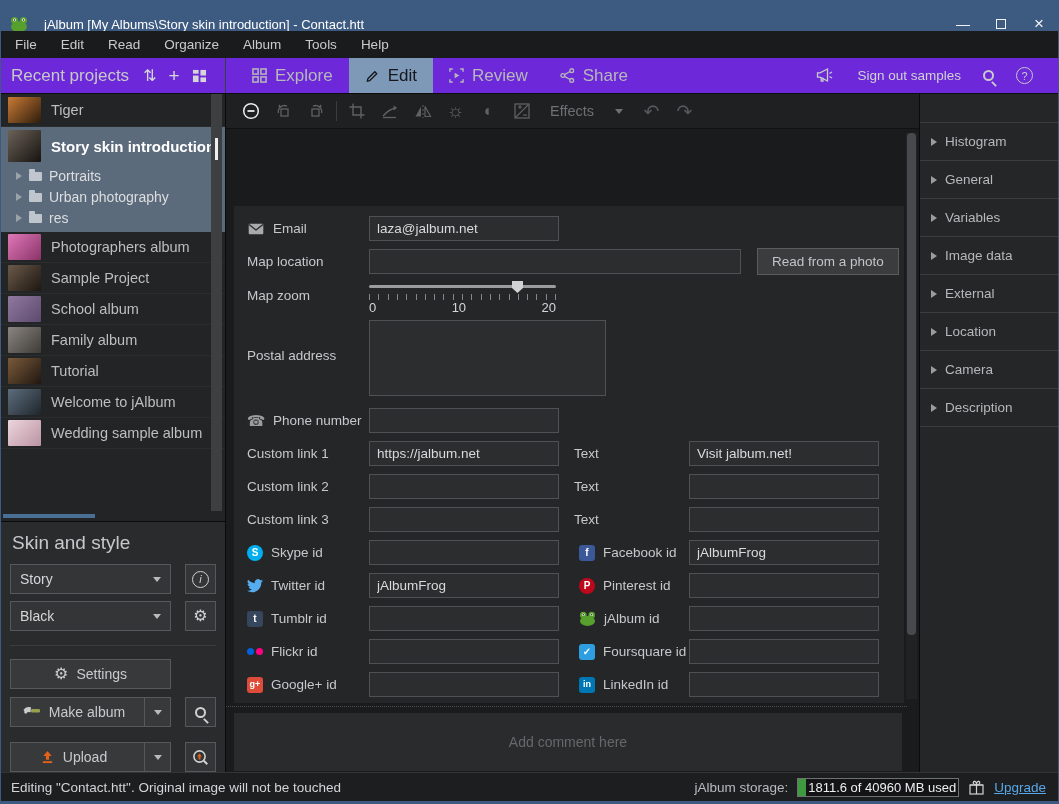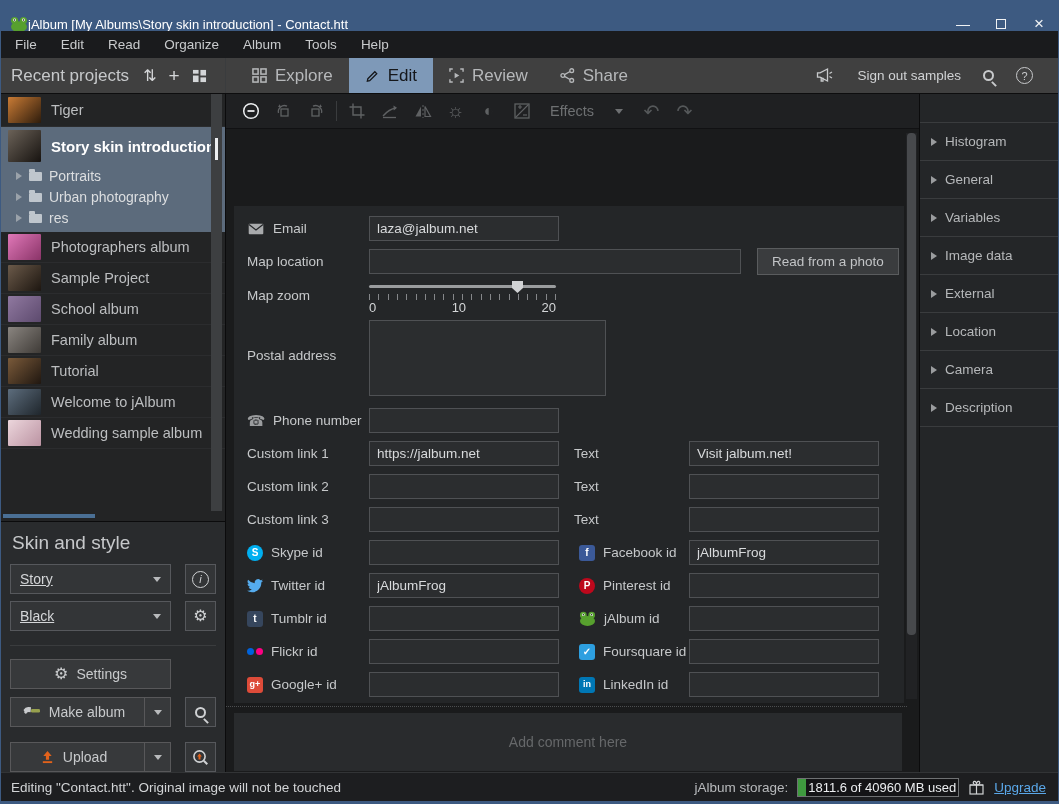--- a/index.html
+++ b/index.html
@@ -1,31 +1,31 @@
 <!DOCTYPE html>
 <html><head>
 <meta charset="utf-8">
 <style>
   html,body{margin:0;padding:0;background:#0d0d0f;font-family:"Liberation Sans",sans-serif;-webkit-font-smoothing:antialiased;}
   *{box-sizing:border-box;}
   #app{width:1059px;height:804px;position:relative;display:flex;flex-direction:column;background:#1a1b1c;
        border:1px solid #3d5a81;border-bottom:3px solid #3d5a81;overflow:hidden;}
 
   
-  .titlebar{height:30px;flex:0 0 30px;background:#3d5a81;display:flex;align-items:center;padding:16px 0 0 9px;color:#fff;font-size:13px;gap:0;}
+  .titlebar{height:30px;flex:0 0 30px;background:#3d5a81;display:flex;align-items:center;padding:16px 0 0 9px;color:#fff;font-size:13px;gap:16px;}
   .win-controls{margin-left:auto;display:flex;height:100%;}
   .win-btn{width:38px;display:flex;align-items:center;justify-content:center;color:#f0f2f4;font-size:14px;cursor:default;}
   .win-max{width:10px;height:10px;border:1.4px solid #f0f2f4;display:inline-block;}
 
   
   .menubar{height:27px;flex:0 0 27px;background:#1a1b1d;display:flex;align-items:center;padding:0 0 0 2px;color:#c9cbcd;font-size:13.5px;}
   .menu-item{padding:0 12px;line-height:27px;}
 
   
-  .headerbar{height:36px;flex:0 0 36px;background:#404040;display:flex;align-items:stretch;border-bottom:1px solid #0d0d0e;}
+  .headerbar{height:36px;flex:0 0 36px;background:#6d28d9;display:flex;align-items:stretch;border-bottom:1px solid #0d0d0e;}
   .hdr-left{width:225px;flex:0 0 225px;display:flex;align-items:center;gap:12px;padding:0 8px 0 10px;border-right:1px solid #3a3c3e;}
   .hdr-left .rp-label{font-size:17px;color:#c6c8ca;margin-right:2px;}
   .hdr-ic{color:#d4d6d8;font-size:16px;line-height:1;}
   .tabs{display:flex;align-items:stretch;margin-left:10px;}
   .tab{display:flex;align-items:center;gap:8px;padding:0 16px;font-size:17px;color:#b6b8ba;}
   .tab.active{background:#7e99b8;color:#15171a;}
   .hdr-right{margin-left:auto;display:flex;align-items:center;gap:22px;padding-right:25px;color:#c8cacc;}
   .signout{font-size:13.5px;color:#d0d2d4;}
   .i-search{position:relative;width:11px;height:11px;border:2px solid currentColor;border-radius:50%;display:inline-block;}
   .i-search::after{content:"";position:absolute;left:8px;top:9px;width:2px;height:6px;background:currentColor;transform:rotate(-45deg);}
@@ -47,21 +47,21 @@
   .tri{width:0;height:0;border-left:6px solid #9aa2aa;border-top:4px solid transparent;border-bottom:4px solid transparent;display:inline-block;}
   .folder{width:13px;height:9px;background:#bfc6cd;border-radius:1px;position:relative;display:inline-block;margin-top:2px;}
   .folder::before{content:"";position:absolute;top:-3px;left:0;width:6px;height:3px;background:#bfc6cd;border-radius:1px 1px 0 0;}
   .proj-scroll{position:absolute;right:3px;top:0;bottom:10px;width:11px;background:#3d3f41;}
   .proj-scroll-thumb{position:absolute;top:44px;left:4px;width:3px;height:22px;background:#eceef0;}
   .proj-hscroll{position:absolute;left:2px;bottom:3px;width:92px;height:4px;background:#4a6f94;}
 
   .skin{flex:1;background:#292b2d;border-top:1px solid #0b0b0c;padding:6px 9px 0 9px;}
   .skin h2{font-size:19px;font-weight:normal;color:#c6c8ca;margin:4px 0 10px 2px;}
   .skin-row{display:flex;align-items:center;justify-content:space-between;margin-bottom:7px;}
-  .select{width:161px;height:30px;background:#333537;border:1px solid #56585c;display:flex;align-items:center;padding:0 9px;color:#d4d6d8;font-size:14px;text-decoration:underline;}
+  .select{width:161px;height:30px;background:#333537;border:1px solid #56585c;display:flex;align-items:center;padding:0 9px;color:#d4d6d8;font-size:14px;}
   .caret{width:0;height:0;border-top:5px solid #b8babc;border-left:4px solid transparent;border-right:4px solid transparent;display:inline-block;margin-left:auto;}
   .sq-btn{width:31px;height:30px;background:#333537;border:1px solid #56585c;display:flex;align-items:center;justify-content:center;color:#cfd1d3;font-size:15px;}
   .skin-divider{border:none;border-top:1px solid #3a3c3e;margin:14px 0 13px 0;}
   .big-btn{width:161px;height:30px;background:#37393b;border:1px solid #58585a;color:#c8cacc;font-size:14px;display:flex;align-items:center;justify-content:center;gap:8px;margin-bottom:8px;}
   .split-btn{justify-content:flex-start;padding:0;margin-bottom:0;}
   .split-main{flex:1;display:flex;align-items:center;justify-content:center;gap:8px;height:100%;}
   .split-arrow{width:26px;height:100%;border-left:1px solid #58585a;display:flex;align-items:center;justify-content:center;}
   .split-arrow .caret{margin:0;}
   .gear{font-size:16px;line-height:1;}
 

